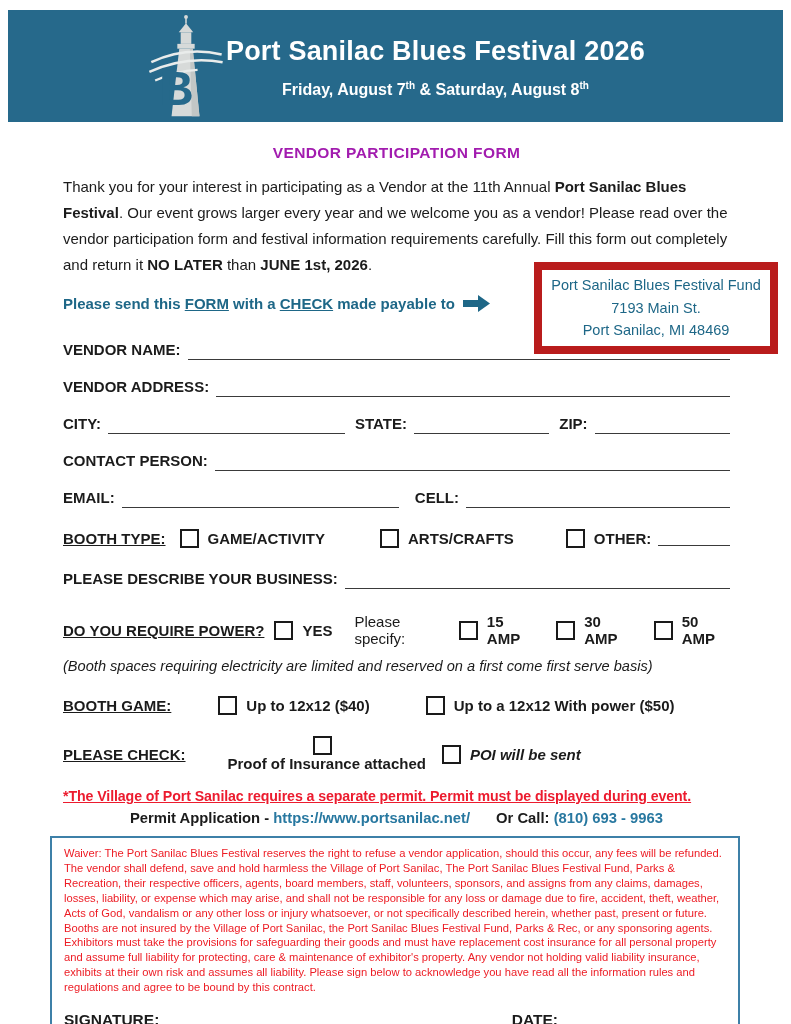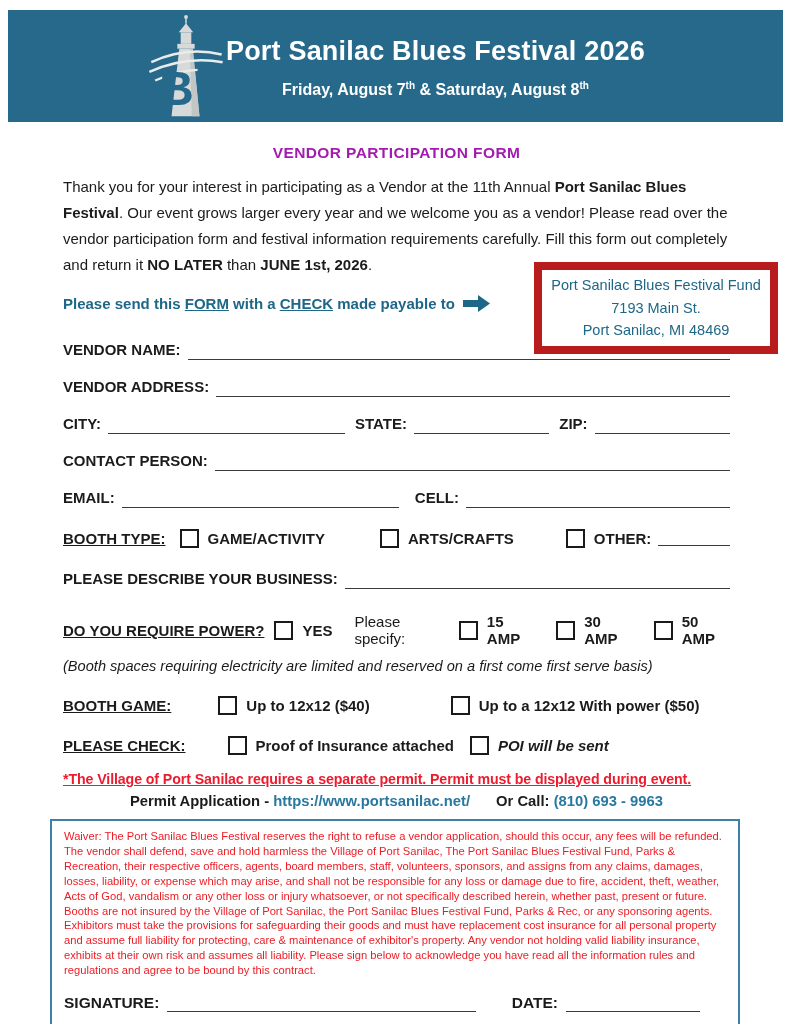--- a/index.html
+++ b/index.html
@@ -183,29 +183,29 @@
     </div>
 
     <div class="note">(Booth spaces requiring electricity are limited and reserved on a first come first serve basis)</div>
 
     <div class="cbrow" style="margin-top:22px;">
       <span class="ul-lbl">BOOTH GAME:</span>
       <span class="opt" style="margin-left:47px;">
         <span class="cb"></span>
         <span>Up to 12x12 ($40)</span>
       </span>
-      <span class="opt" style="margin-left:81px;">
+      <span class="opt" style="margin-left:56px;">
         <span class="cb"></span>
         <span>Up to a 12x12 With power ($50)</span>
       </span>
     </div>
 
     <div class="cbrow" style="margin-top:21px;">
       <span class="ul-lbl">PLEASE CHECK:</span>
-      <span class="opt" style="margin-left:42px;">
+      <span class="opt" style="margin-left:42px;flex-direction:column;">
         <span class="cb"></span>
         <span>Proof of Insurance attached</span>
       </span>
       <span class="opt" style="margin-left:16px;font-style:italic;">
         <span class="cb"></span>
         <span>POI will be sent</span>
       </span>
     </div>
 
     <div class="warning">*The Village of Port Sanilac requires a separate permit.  Permit must be displayed during event.</div>

